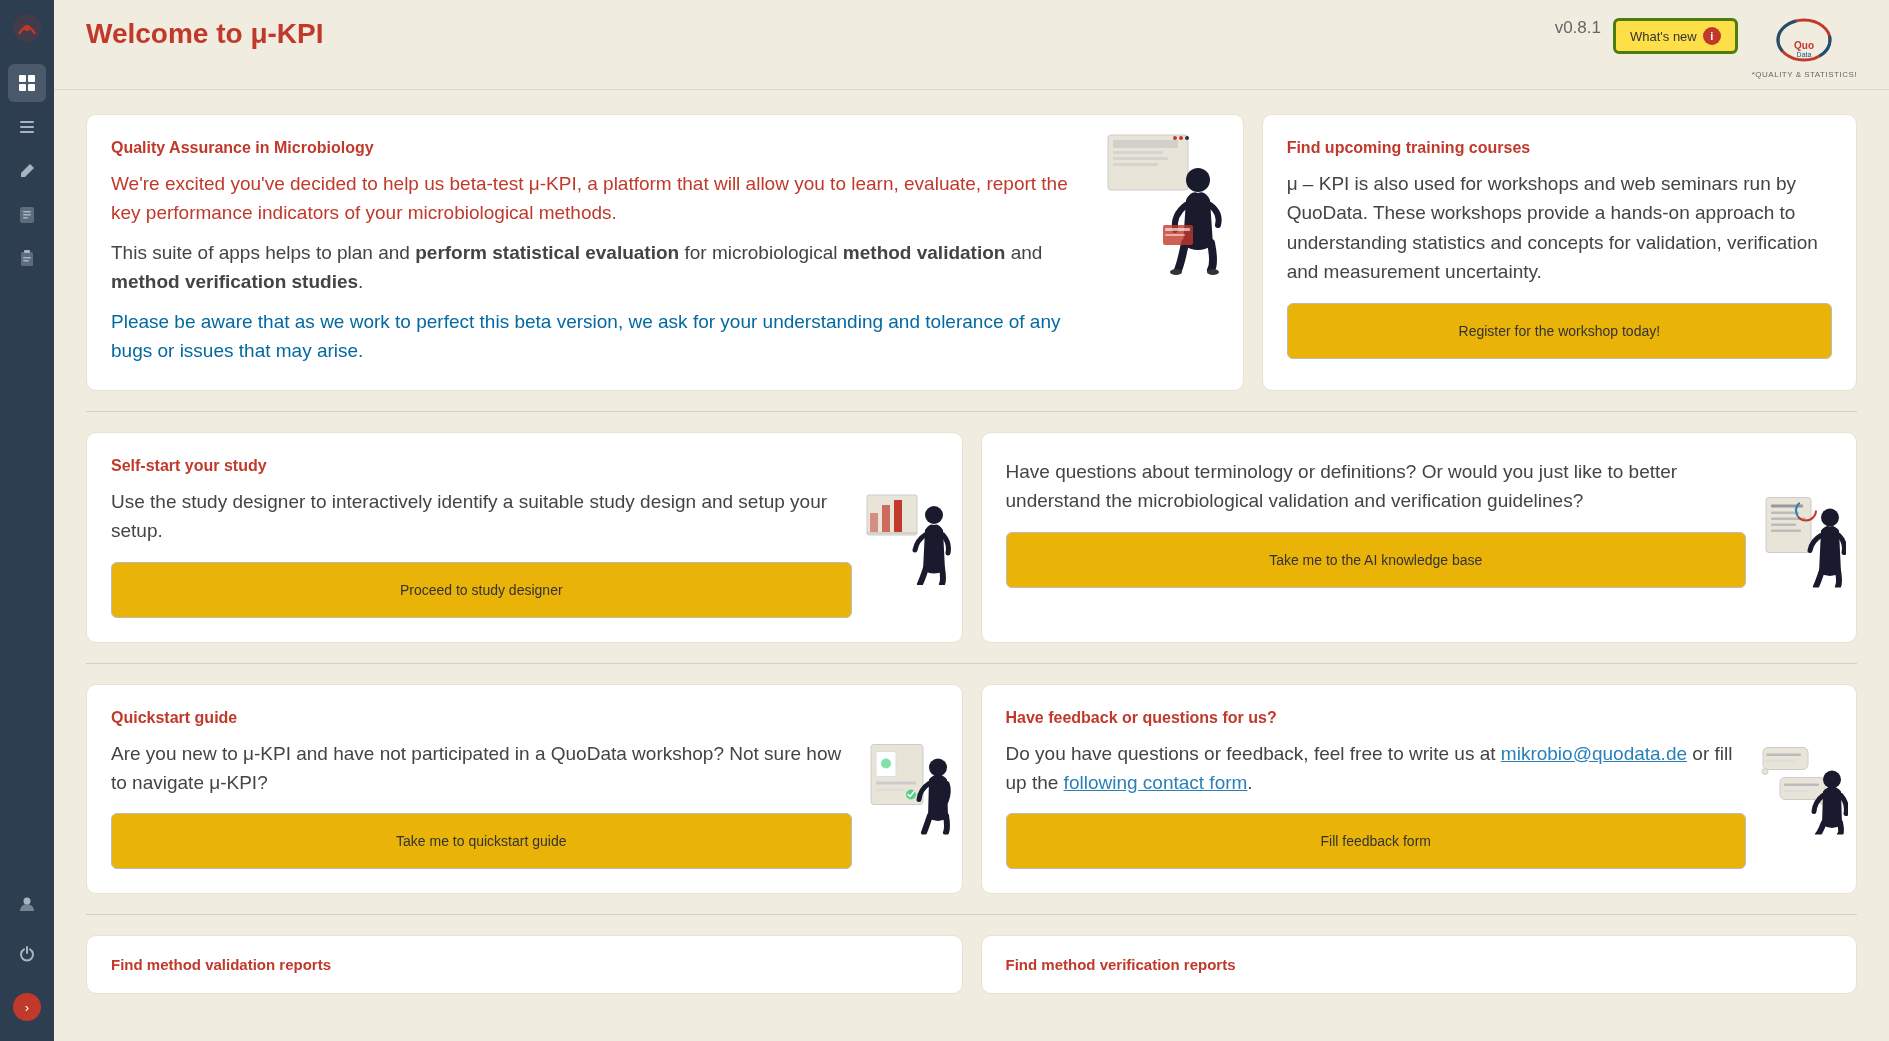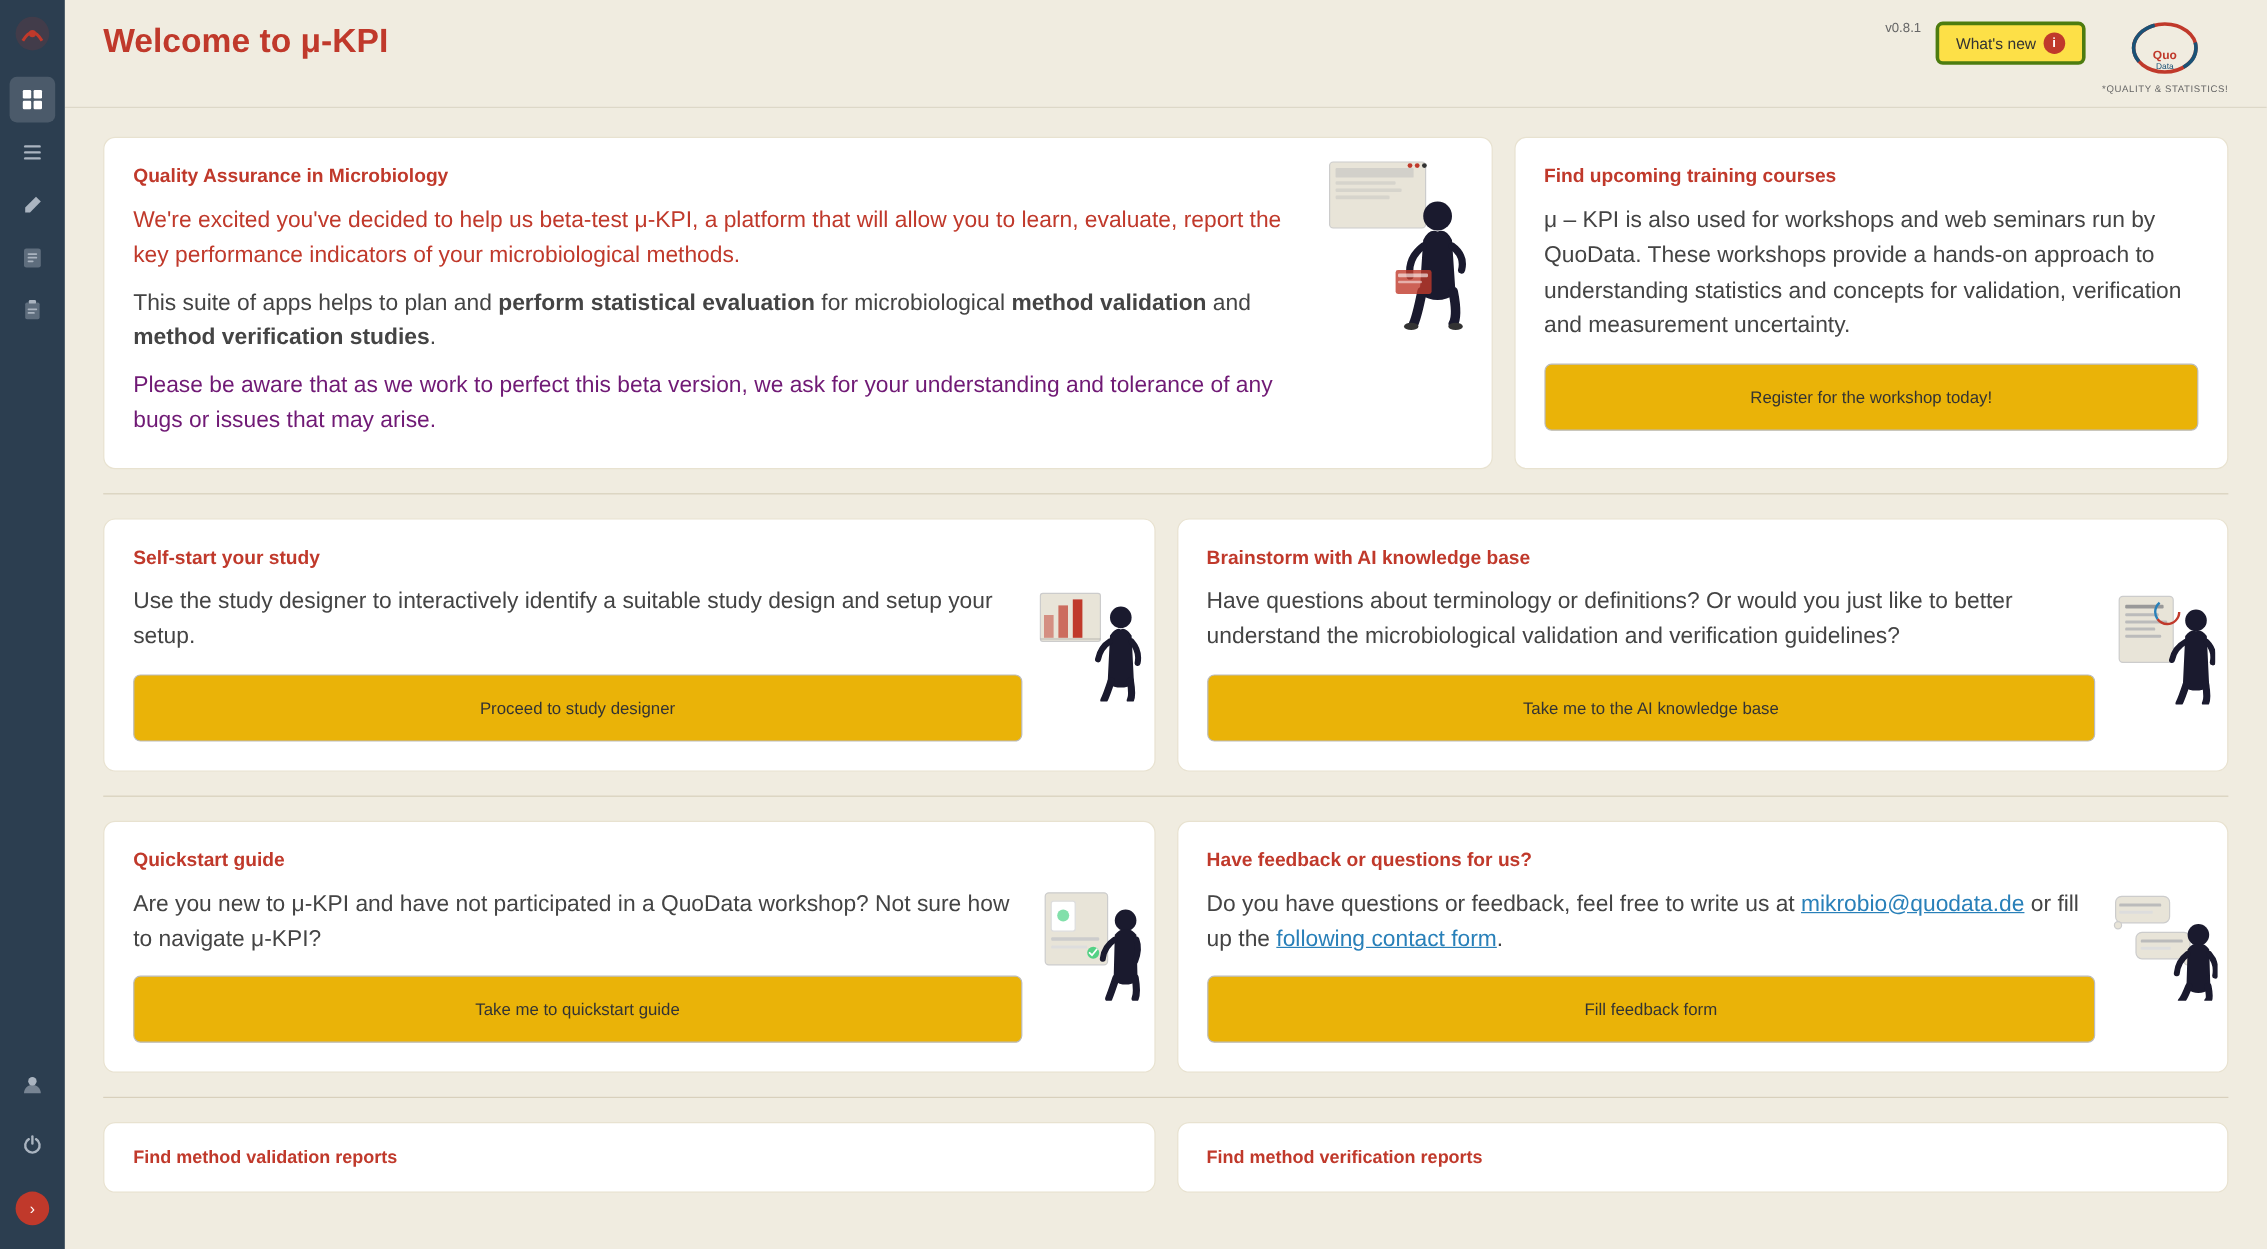--- a/index.html
+++ b/index.html
@@ -90,21 +90,21 @@
       top: 0;
       z-index: 5;
     }
     .header-title {
       font-size: 28px;
       font-weight: 700;
       color: #c0392b;
       flex: 1;
     }
     .header-version {
-      font-size: 11px;
+      font-size: 17px;
       color: #666;
       margin-right: 12px;
     }
     .whats-new-btn {
       background: #fde047;
       border: 3px solid #4d7c0f;
       border-radius: 6px;
       padding: 6px 14px;
       font-size: 13px;
       cursor: pointer;
@@ -311,21 +311,21 @@
   <div class="content">
 
     <div class="section-row">
 
       <div class="card card-wide" style="position:relative; padding-right: 150px;">
         <div class="card-title">Quality Assurance in Microbiology</div>
         <p class="card-text" style="color:#c0392b; margin-bottom:10px;">We're excited you've decided to help us beta-test μ-KPI, a platform that will allow you to learn, evaluate, report the key performance indicators of your microbiological methods.</p>
         <p class="card-text" style="margin-bottom:10px;">
           This suite of apps helps to plan and <strong>perform statistical evaluation</strong> for microbiological <strong>method validation</strong> and <strong>method verification studies</strong>.
         </p>
-        <p class="card-text" style="color:#701a75;">Please be aware that as we work to perfect this beta version, we ask for your understanding and tolerance of any bugs or issues that may arise.</p>
+        <p class="card-text" style="color:#0369a1;">Please be aware that as we work to perfect this beta version, we ask for your understanding and tolerance of any bugs or issues that may arise.</p>
 
         <div style="position:absolute; right:10px; top:10px; width:130px; height:160px;">
           <svg width="130" height="160" viewBox="0 0 130 160">
 
             <rect x="5" y="10" width="80" height="55" rx="3" fill="#e8e4d8" stroke="#ccc" stroke-width="1"></rect>
             <rect x="10" y="15" width="65" height="8" rx="1" fill="#bbb" opacity="0.5"></rect>
             <rect x="10" y="26" width="50" height="3" rx="1" fill="#bbb" opacity="0.4"></rect>
             <rect x="10" y="32" width="55" height="3" rx="1" fill="#bbb" opacity="0.4"></rect>
             <rect x="10" y="38" width="45" height="3" rx="1" fill="#bbb" opacity="0.4"></rect>
 
@@ -381,21 +381,20 @@
             <path d="M63 45 Q68 38 72 40 Q76 38 81 45 L83 85 Q72 92 61 85 Z" fill="#1a1a2e"></path>
             <path d="M63 50 Q55 55 53 65" stroke="#1a1a2e" stroke-width="5" stroke-linecap="round" fill="none"></path>
             <path d="M81 50 Q88 58 86 68" stroke="#1a1a2e" stroke-width="5" stroke-linecap="round" fill="none"></path>
             <path d="M64 83 Q60 95 58 99" stroke="#1a1a2e" stroke-width="6" stroke-linecap="round" fill="none"></path>
             <path d="M80 83 Q82 95 80 99" stroke="#1a1a2e" stroke-width="6" stroke-linecap="round" fill="none"></path>
           </svg>
         </div>
       </div>
 
       <div class="card card-half" style="position:relative; padding-right: 110px;">
-        <div class="card-title">Brainstorm with AI knowledge base</div>
         <p class="card-text">Have questions about terminology or definitions? Or would you just like to better understand the microbiological validation and verification guidelines?</p>
         <button class="card-btn">Take me to the AI knowledge base</button>
 
         <div style="position:absolute; right:10px; top:50%; transform:translateY(-50%);">
           <svg width="90" height="105" viewBox="0 0 90 105">
 
             <rect x="10" y="15" width="45" height="55" rx="3" fill="#e8e4d8" stroke="#ccc"></rect>
             <rect x="15" y="22" width="32" height="3" rx="1" fill="#999"></rect>
             <rect x="15" y="29" width="28" height="2.5" rx="1" fill="#bbb"></rect>
             <rect x="15" y="35" width="35" height="2.5" rx="1" fill="#bbb"></rect>

